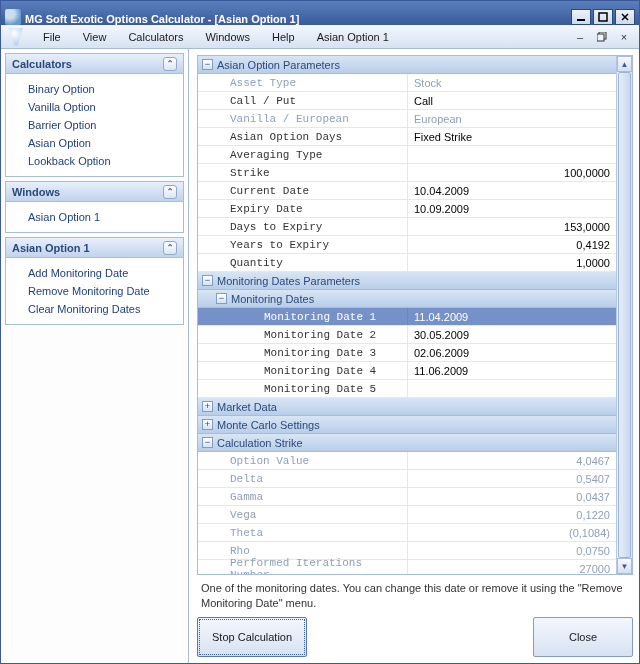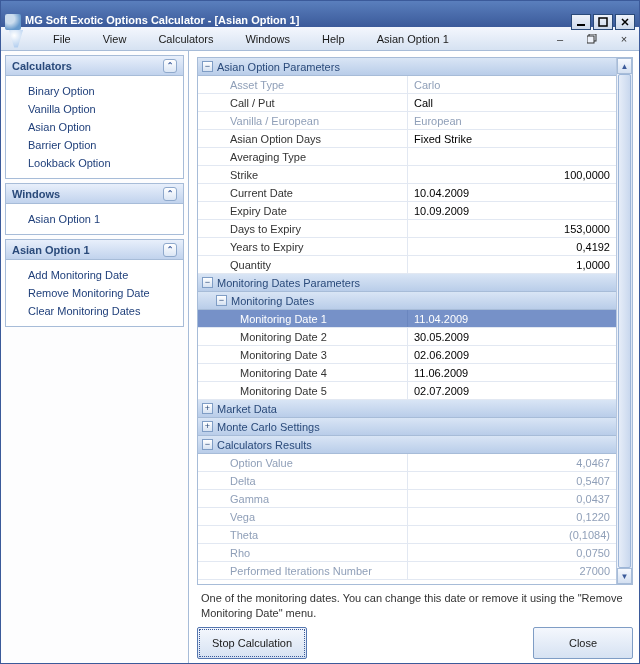--- a/index.html
+++ b/index.html
@@ -12,22 +12,22 @@
     height: 664px;
     overflow: hidden;
     border: 1px solid #3b5a9a;
   }
   
   .titlebar {
     height: 24px;
     background: linear-gradient(#5a7fbd, #3b5a9a);
     color: #fff;
     display: flex;
-    align-items: flex-start;
-    padding: 13px 4px;
+    align-items: flex-end;
+    padding: 0 4px;
     font-weight: bold;
   }
   .titlebar .app-icon {
     width: 16px; height: 16px;
     margin-right: 4px;
     background: radial-gradient(circle at 30% 30%, #cde 30%, #69c 70%);
     border-radius: 2px;
   }
   .titlebar .title-text { flex: 1; }
   .titlebar .win-controls { display: flex; gap: 2px; }
@@ -41,21 +41,21 @@
   }
   .titlebar .win-btn svg { display:block; }
   
   .menubar {
     height: 24px;
     background: linear-gradient(#f4f7fd, #d6e2f2);
     border-bottom: 1px solid #a7bcd8;
     display: flex;
     align-items: center;
     padding: 0 6px;
-    gap: 12px;
+    gap: 2px;
   }
   .menubar .mb-icon {
     width: 18px; height: 18px;
     margin-right: 6px;
     background: radial-gradient(circle at 40% 30%, #fff, #b5d0f0 70%);
     clip-path: polygon(10% 0, 90% 0, 60% 100%, 40% 100%);
   }
   .menubar .menu-item {
     padding: 3px 10px;
     color: #1a1a1a;
@@ -185,23 +185,23 @@
     border-bottom: 1px solid #e2e8f2;
     align-items: center;
     background: #fff;
   }
   .prop-row .label {
     width: 210px;
     padding-left: 32px;
     color: #333;
     border-right: 1px solid #e2e8f2;
     height:100%;
-    display:flex; align-items:center;
-  }
-  .prop-row.sub .label { padding-left: 42px; }
+    display:flex; align-items:center;font-family:Liberation Mono, monospace;
+  }
+  .prop-row.sub .label { padding-left: 66px; }
   .prop-row .value {
     flex: 1;
     padding: 0 6px;
     color: #000;
     display:flex; align-items:center; height:100%;
   }
   .prop-row .value.right { justify-content: flex-end; }
   .prop-row.disabled .label,
   .prop-row.disabled .value { color: #8f9fb8; }
   .prop-row.selected {
@@ -216,21 +216,21 @@
     line-height: 1.35;
     height: 40px;
   }
   .button-row {
     display: flex;
     gap: 8px;
     padding: 2px 0 0 0;
   }
   .button-row .spacer { flex:1; }
   .btn {
-    height: 32px;
+    height: 40px;
     min-width: 100px;
     padding: 0 14px;
     background: linear-gradient(#f4f7fd,#d6e2f2);
     border: 1px solid #7f9dc5;
     color: #1a1a1a;
     display:inline-flex; align-items:center; justify-content:center;
     cursor: default;
     border-radius: 2px;
   }
   .btn.focus { outline: 1px dotted #3b5a9a; outline-offset: -3px; border-color:#5577b0; }
@@ -283,22 +283,22 @@
 
   <div class="sidebar">
     <div class="panel">
       <div class="panel-header">
         <span>Calculators</span>
         <span class="chev">⌃</span>
       </div>
       <div class="panel-body">
         <div class="panel-link">Binary Option</div>
         <div class="panel-link">Vanilla Option</div>
+        <div class="panel-link">Barrier Option</div>
         <div class="panel-link">Asian Option</div>
-        <div class="panel-link">Barrier Option</div>
         <div class="panel-link">Lookback Option</div>
       </div>
     </div>
     <div class="panel">
       <div class="panel-header">
         <span>Windows</span>
         <span class="chev">⌃</span>
       </div>
       <div class="panel-body">
         <div class="panel-link">Asian Option 1</div>
@@ -320,21 +320,21 @@
   <div class="main">
     <div class="prop-scroll">
       <div class="prop-scroll-inner">
         <div class="prop-content">
           <div class="section-header">
               <span class="box">−</span>
               <span>Asian Option Parameters</span>
             </div>
           <div class="prop-row disabled">
               <div class="label">Asset Type</div>
-              <div class="value">Carlo</div>
+              <div class="value">Stock</div>
             </div>
           <div class="prop-row">
               <div class="label">Call / Put</div>
               <div class="value">Call</div>
             </div>
           <div class="prop-row disabled">
               <div class="label">Vanilla / European</div>
               <div class="value">European</div>
             </div>
           <div class="prop-row">
@@ -388,34 +388,33 @@
           <div class="prop-row sub">
               <div class="label">Monitoring Date 3</div>
               <div class="value">02.06.2009</div>
             </div>
           <div class="prop-row sub">
               <div class="label">Monitoring Date 4</div>
               <div class="value">11.06.2009</div>
             </div>
           <div class="prop-row sub">
               <div class="label">Monitoring Date 5</div>
-              <div class="value">02.07.2009</div>
             </div>
 
           <div class="section-header">
               <span class="box">+</span>
               <span>Market Data</span>
             </div>
           <div class="section-header">
               <span class="box">+</span>
               <span>Monte Carlo Settings</span>
             </div>
           <div class="section-header">
               <span class="box">−</span>
-              <span>Calculators Results</span>
+              <span>Calculation Strike</span>
             </div>
           <div class="prop-row disabled">
               <div class="label">Option Value</div>
               <div class="value right">4,0467</div>
             </div>
           <div class="prop-row disabled">
               <div class="label">Delta</div>
               <div class="value right">0,5407</div>
             </div>
           <div class="prop-row disabled">

